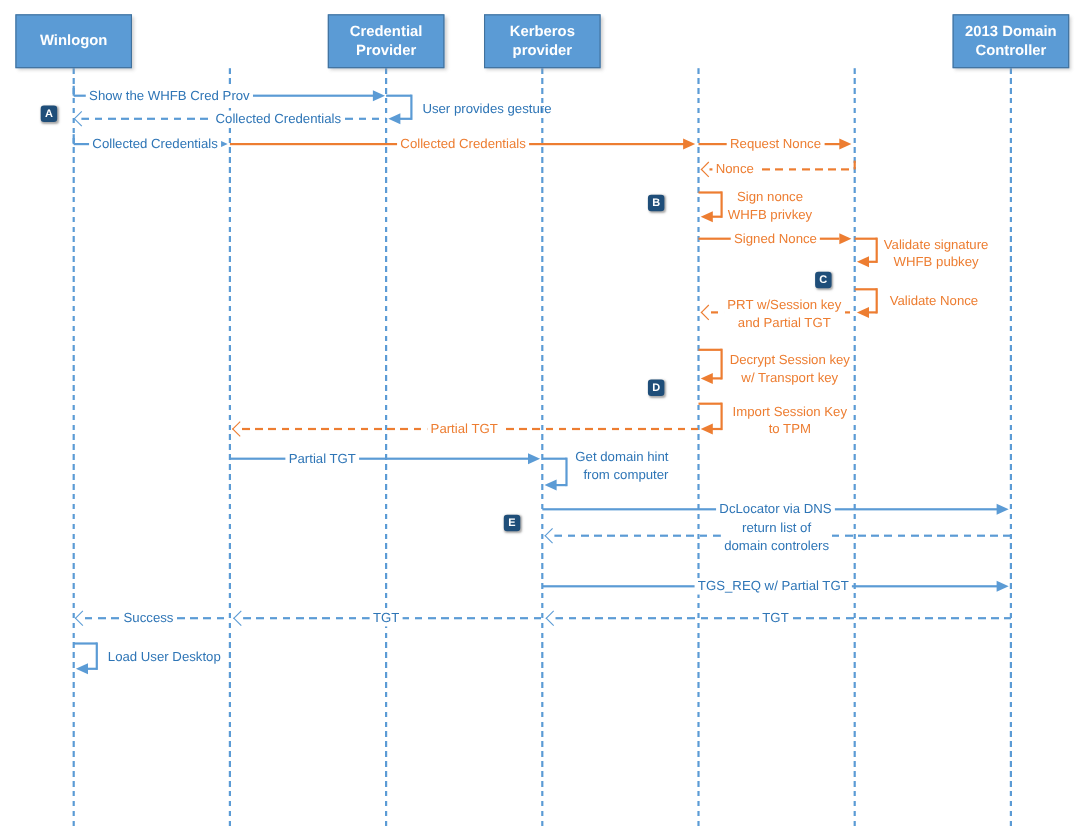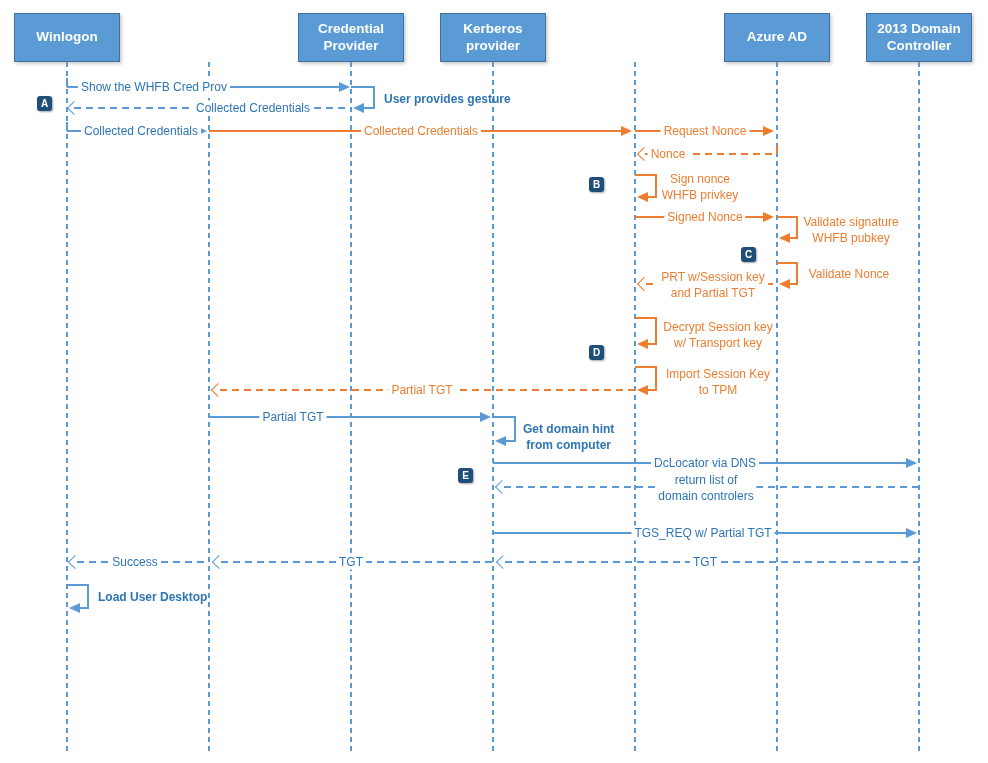--- a/index.html
+++ b/index.html
@@ -36,21 +36,21 @@
   .tr.l.o { border-right-color:#ED7D31; }
   
   .oa { position:absolute; width:9px; height:9px;
         border-left:1.5px solid #5B9BD5; border-bottom:1.5px solid #5B9BD5;
         transform:rotate(45deg); }
   .oa.o { border-color:#ED7D31; }
   
   .lb { position:absolute; transform:translate(-50%,-50%); background:#ffffff; padding:0 3px;
         font-size:12px; line-height:15px; color:#2E75B6; white-space:nowrap; }
   .lb.o { color:#ED7D31; }
-  .lb.left { transform:translateY(-50%);font-weight:bold; }
+  .lb.left { transform:translateY(-50%); }
   .lb.nobg { background:transparent; }
   .lb.block { line-height:16px; text-align:center; }
   .lb .ln { display:block; }
   
   .marker {
     position:absolute; width:15px; height:15px; background:#1F4E79; border-radius:3px;
     color:#ffffff; font-weight:bold; font-size:10px;
     display:flex; align-items:center; justify-content:center;
     box-shadow:1px 1px 2px rgba(0,0,0,.35);
   }
@@ -192,21 +192,21 @@
     <div class="hs" style="left:209px;top:416px;width:272px"></div>
     <div class="tr r" style="left:480px;top:412px"></div>
     <div class="lb" style="left:293px;top:417px">Partial TGT</div>
   </div>
 
   <div>
     <div class="hs" style="left:493px;top:416px;width:22px"></div>
     <div class="vs" style="left:514px;top:416px;height:26px"></div>
     <div class="hs" style="left:501px;top:440px;width:14px"></div>
     <div class="tr l" style="left:495px;top:436px"></div>
-    <div class="lb left block nobg" style="left:520px;top:437px;text-align:center">
+    <div class="lb left block nobg" style="left:520px;top:423px;text-align:right">
       <span class="ln">Get domain hint</span>
       <span class="ln">from computer</span>
     </div>
   </div>
 
   <div>
     <div class="hs" style="left:493px;top:462px;width:414px"></div>
     <div class="tr r" style="left:906px;top:458px"></div>
     <div class="lb" style="left:705px;top:463px">DcLocator via DNS</div>
   </div>
@@ -254,23 +254,20 @@
 
   <div class="actor" style="left:14px">
       <span>Winlogon</span>
     </div>
   <div class="actor" style="left:298px">
       <span>Credential Provider</span>
     </div>
   <div class="actor" style="left:440px">
       <span>Kerberos provider</span>
     </div>
-  <div class="actor" style="left:724px">
-      <span>Azure AD</span>
-    </div>
   <div class="actor" style="left:866px">
       <span>2013 Domain Controller</span>
     </div>
 
   <div class="marker" style="left:37px;top:96px">A</div>
   <div class="marker" style="left:589px;top:177px">B</div>
   <div class="marker" style="left:741px;top:247px">C</div>
   <div class="marker" style="left:589px;top:345px">D</div>
   <div class="marker" style="left:458px;top:468px">E</div>
 

